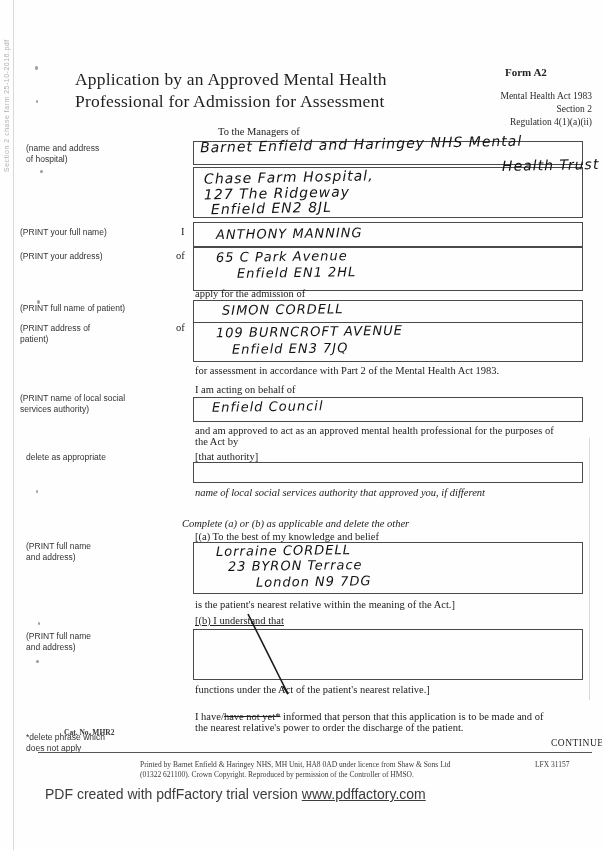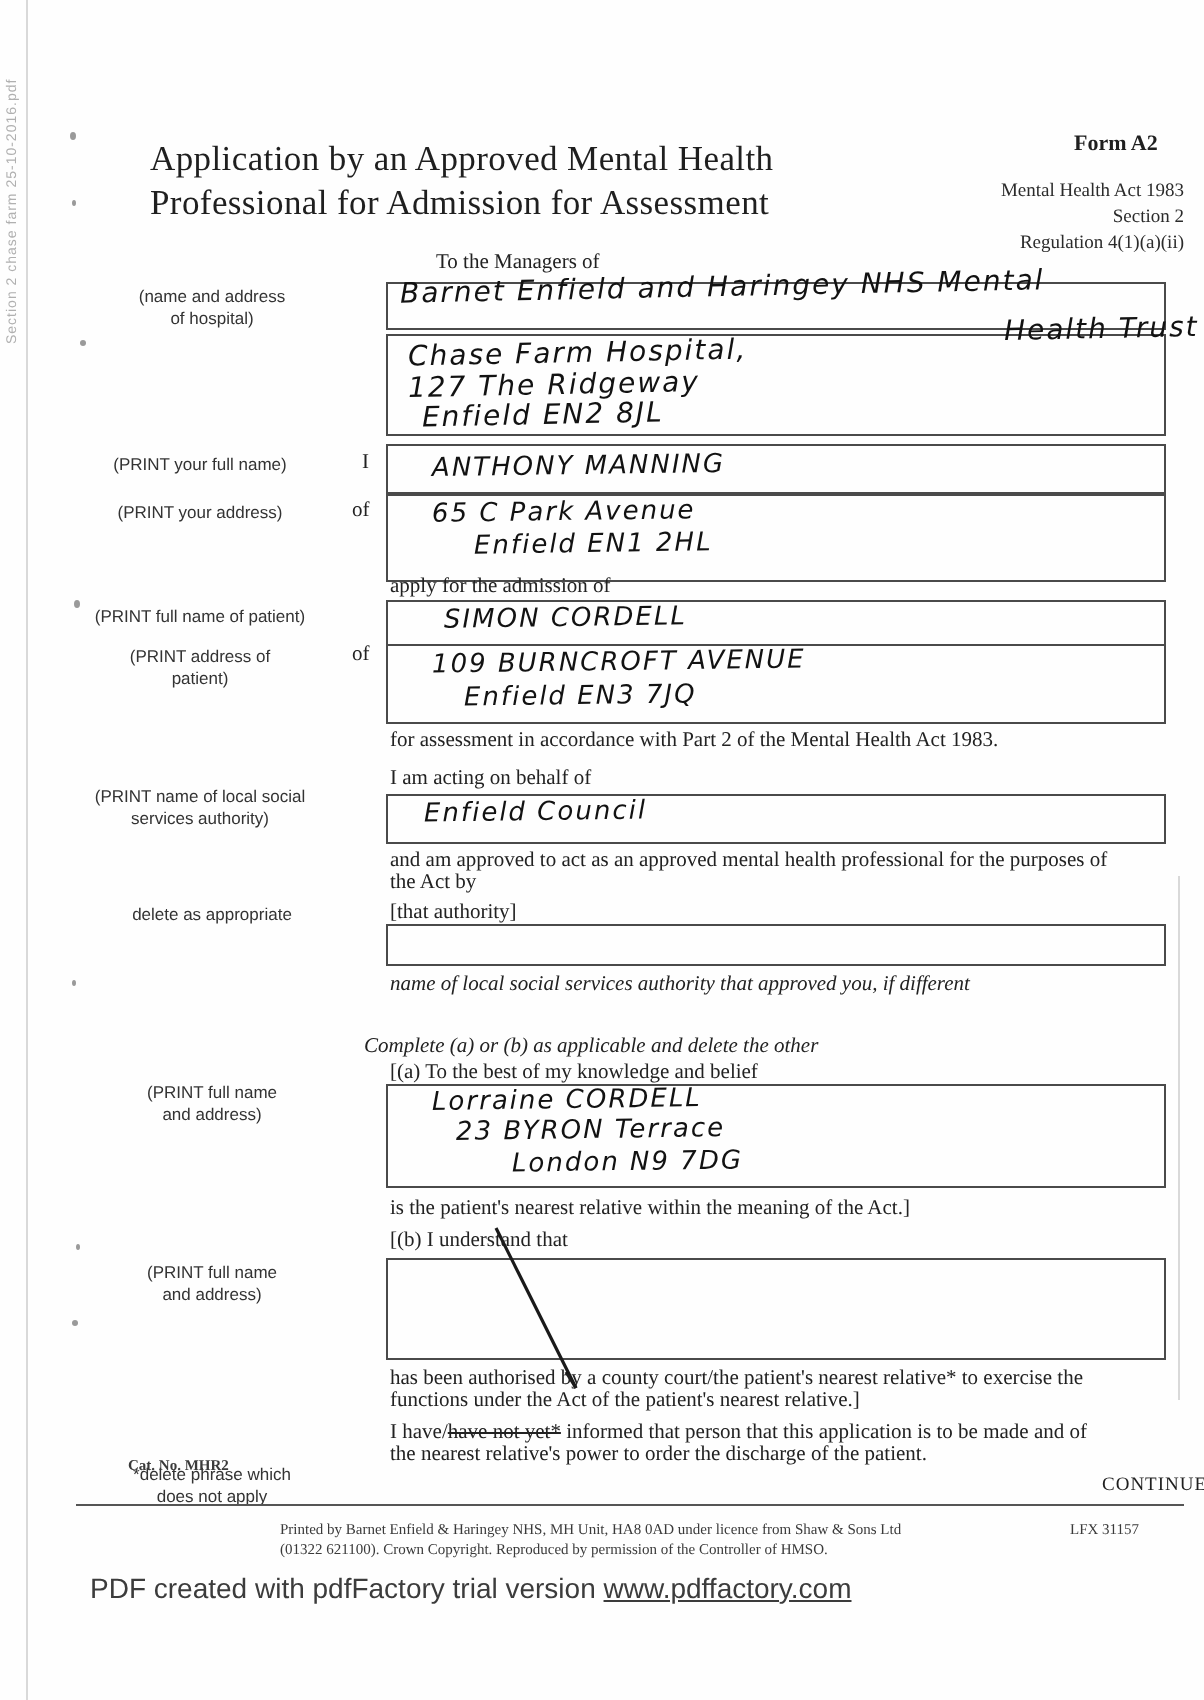--- a/index.html
+++ b/index.html
@@ -15,21 +15,21 @@
     position:absolute;left:3px;top:172px;transform:rotate(-90deg);transform-origin:top left;
     font-family:"Liberation Sans",sans-serif;font-size:7px;color:#b0b0b0;letter-spacing:.5px;white-space:nowrap;
   }
   .title{font-size:17.5px;letter-spacing:.2px;color:#1f1f1f;line-height:22px;}
   .form-code{font-size:11px;font-weight:bold;color:#1f1f1f;}
   .hdr-right{font-size:9.5px;text-align:right;line-height:13px;color:#2b2b2b;}
   .body{font-size:10.5px;color:#222;}
   .it{font-style:italic;}
   .lbl{
     font-family:"Liberation Sans",sans-serif;font-size:8.5px;color:#333;
-    text-align:center;line-height:10.5px;width:160px;
+    text-align:left;line-height:10.5px;width:160px;
   }
   .conn{font-size:10.5px;color:#222;}
   .box{position:absolute;border:1.4px solid #4a4a4a;background:transparent;}
   .hw{
     font-family:"DejaVu Sans",sans-serif;font-style:italic;color:#121212;
     white-space:nowrap;letter-spacing:1px;line-height:15px;
   }
   .hw-lg{font-size:14px;transform:rotate(-1.2deg);}
   .hw-md{font-size:13px;transform:rotate(-0.8deg);}
   .strike{text-decoration:line-through;}
@@ -54,21 +54,21 @@
   <div class="speck" style="left:40px;top:170px;width:3px;height:3px;"></div>
   <div class="speck" style="left:37px;top:300px;width:3px;height:4px;"></div>
   <div class="speck" style="left:36px;top:490px;width:2px;height:3px;"></div>
   <div class="speck" style="left:38px;top:622px;width:2px;height:3px;"></div>
   <div class="speck" style="left:36px;top:660px;width:3px;height:3px;"></div>
 
   <div class="abs title" style="left:75px;top:68px;">
     <div>Application by an Approved Mental Health</div>
     <div>Professional for Admission for Assessment</div>
   </div>
-  <div class="abs form-code" style="left:505px;top:66px;margin-left:32px;">Form A2</div>
+  <div class="abs form-code" style="left:505px;top:66px;">Form A2</div>
   <div class="abs hdr-right" style="left:420px;top:90px;width:172px;">
     <div>Mental Health Act 1983</div>
     <div>Section 2</div>
     <div>Regulation 4(1)(a)(ii)</div>
   </div>
 
   <div class="abs body" style="left:218px;top:126px;">To the Managers of</div>
 
   <div class="box" style="left:193px;top:141px;width:388px;height:22px;"></div>
   <div class="box" style="left:193px;top:167px;width:388px;height:49px;"></div>
@@ -134,38 +134,37 @@
   <div class="abs lbl" style="left:26px;top:541px;">
     <div>(PRINT full name</div>
     <div>and address)</div>
   </div>
   <div class="box" style="left:193px;top:542px;width:388px;height:50px;"></div>
   <div class="abs hw hw-md" style="left:216px;top:543px;">Lorraine CORDELL</div>
   <div class="abs hw hw-md" style="left:228px;top:558px;">23 BYRON Terrace</div>
   <div class="abs hw hw-md" style="left:256px;top:574px;">London N9 7DG</div>
   <div class="abs body" style="left:195px;top:599px;">is the patient's nearest relative within the meaning of the Act.]</div>
 
-  <div class="abs body" style="left:195px;top:615px;">[(b) I understand that</div>
+  <div class="abs body" style="left:195px;top:615px;text-decoration:underline;">[(b) I understand that</div>
   <div class="abs lbl" style="left:26px;top:631px;">
     <div>(PRINT full name</div>
     <div>and address)</div>
   </div>
   <div class="box" style="left:193px;top:629px;width:388px;height:49px;"></div>
 
   <svg class="diag" style="left:236px;top:612px;" width="70" height="85">
     <line x1="12" y1="2" x2="52" y2="82" stroke="#1a1a1a" stroke-width="1.6"></line>
     <line x1="52" y1="82" x2="47" y2="74" stroke="#1a1a1a" stroke-width="1.6"></line>
   </svg>
 
   <div class="abs lbl" style="left:26px;top:684px;margin-top:48px;">
     <div>*delete phrase which</div>
     <div>does not apply</div>
   </div>
   <div class="abs body" style="left:195px;top:684px;width:392px;">
-    <div>has been authorised by a county court/the patient's nearest relative* to exercise the</div>
     <div>functions under the Act of the patient's nearest relative.]</div>
   </div>
 
   <div class="abs body" style="left:195px;top:711px;width:392px;">
     <div><span>I have/</span><span class="strike">have not yet*</span><span> informed that person that this application is to be made and of</span></div>
     <div>the nearest relative's power to order the discharge of the patient.</div>
   </div>
 
   <div class="abs continued" style="left:518px;top:738px;">CONTINUED</div>
 

